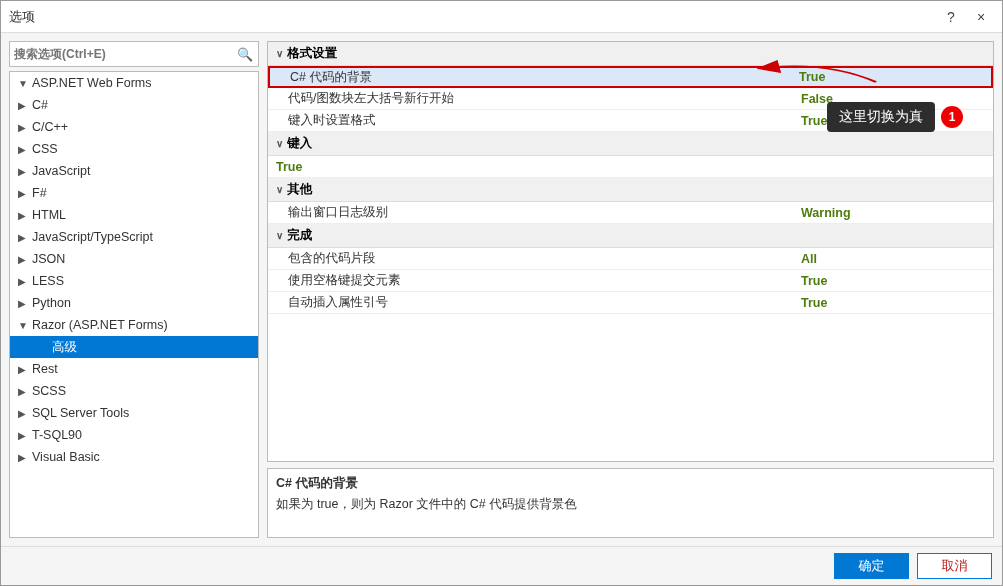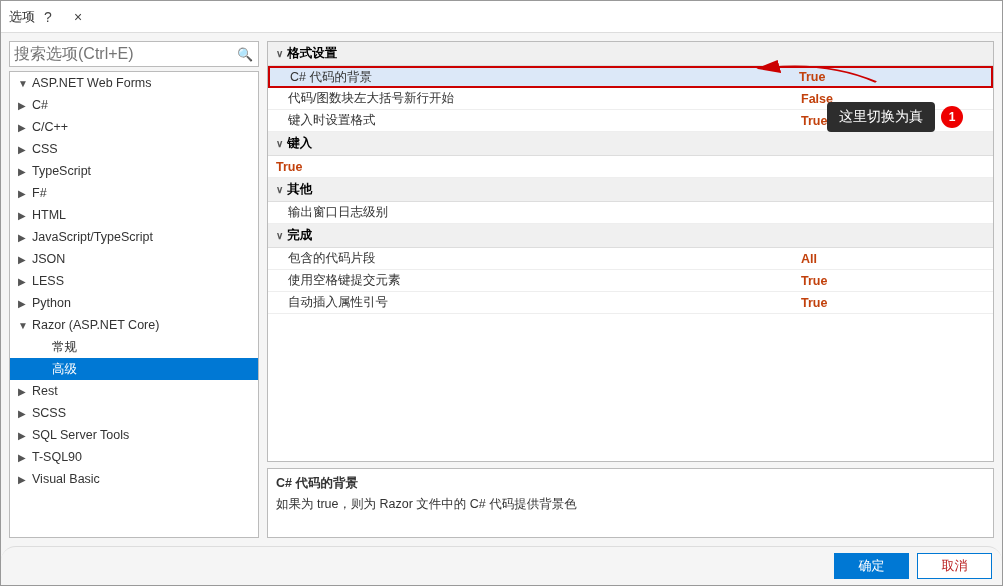--- a/index.html
+++ b/index.html
@@ -19,20 +19,21 @@
       border: 1px solid #999;
       box-shadow: 2px 2px 8px rgba(0,0,0,0.3);
       display: flex;
       flex-direction: column;
     }
     .title-bar {
       background: #fff;
       height: 32px;
       display: flex;
       align-items: center;
+      justify-content: space-between;
       padding: 0 8px;
       border-bottom: 1px solid #ddd;
     }
     .title-bar-title {
       font-size: 13px;
       color: #333;
     }
     .title-bar-controls {
       display: flex;
       gap: 4px;
@@ -70,22 +71,23 @@
       align-items: center;
       border: 1px solid #bbb;
       background: #fff;
       height: 26px;
       padding: 0 4px;
     }
     .search-input {
       border: none;
       outline: none;
       flex: 1;
-      font-size: 16px;
+      font-size: 12px;
       background: transparent;
+      font-weight: bold;
     }
     .search-icon-char {
       color: #888;
       font-size: 13px;
     }
 
     .tree {
       flex: 1;
       border: 1px solid #bbb;
       background: #fff;
@@ -162,21 +164,21 @@
     }
     .settings-row-label {
       flex: 1;
       padding-left: 20px;
       color: #333;
     }
     .settings-row-value {
       width: 200px;
       padding-left: 8px;
       font-weight: 600;
-      color: #c2410c;
+      color: #4d7c0f;
     }
 
     .description-area {
       height: 70px;
       border: 1px solid #bbb;
       background: #fff;
       padding: 6px 8px;
       font-size: 12.5px;
       color: #333;
     }
@@ -186,21 +188,20 @@
     }
 
     .footer {
       display: flex;
       align-items: center;
       justify-content: flex-end;
       padding: 6px 10px;
       gap: 8px;
       background: #f5f5f5;
       border-top: 1px solid #ddd;
-      border-radius: 15px;
     }
     .footer-btn {
       width: 75px;
       height: 26px;
       border: 1px solid #0078d4;
       background: #fff;
       cursor: pointer;
       font-size: 13px;
       color: #b91c1c;
       display: flex;
@@ -287,21 +288,21 @@
           <div class="tree-item">
             <span class="tree-chevron">▶</span>
             <span>C/C++</span>
           </div>
           <div class="tree-item">
             <span class="tree-chevron">▶</span>
             <span>CSS</span>
           </div>
           <div class="tree-item">
             <span class="tree-chevron">▶</span>
-            <span>TypeScript</span>
+            <span>JavaScript</span>
           </div>
           <div class="tree-item">
             <span class="tree-chevron">▶</span>
             <span>F#</span>
           </div>
           <div class="tree-item">
             <span class="tree-chevron">▶</span>
             <span>HTML</span>
           </div>
           <div class="tree-item">
@@ -315,25 +316,21 @@
           <div class="tree-item">
             <span class="tree-chevron">▶</span>
             <span>LESS</span>
           </div>
           <div class="tree-item">
             <span class="tree-chevron">▶</span>
             <span>Python</span>
           </div>
           <div class="tree-item">
             <span class="tree-chevron">▼</span>
-            <span>Razor (ASP.NET Core)</span>
-          </div>
-          <div class="tree-item child">
-            <span class="tree-chevron"></span>
-            <span>常规</span>
+            <span>Razor (ASP.NET Forms)</span>
           </div>
           <div class="tree-item child selected">
             <span class="tree-chevron"></span>
             <span>高级</span>
           </div>
           <div class="tree-item">
             <span class="tree-chevron">▶</span>
             <span>Rest</span>
           </div>
           <div class="tree-item">
@@ -381,20 +378,21 @@
           </div>
           <div class="settings-row">
             <span class="settings-row-value">True</span>
           </div>
           <div class="settings-group-header">
             <span class="chevron">∨</span>
             <span>其他</span>
           </div>
           <div class="settings-row">
             <span class="settings-row-label">输出窗口日志级别</span>
+            <span class="settings-row-value">Warning</span>
           </div>
           <div class="settings-group-header">
             <span class="chevron">∨</span>
             <span>完成</span>
           </div>
           <div class="settings-row">
             <span class="settings-row-label">包含的代码片段</span>
             <span class="settings-row-value">All</span>
           </div>
           <div class="settings-row">

